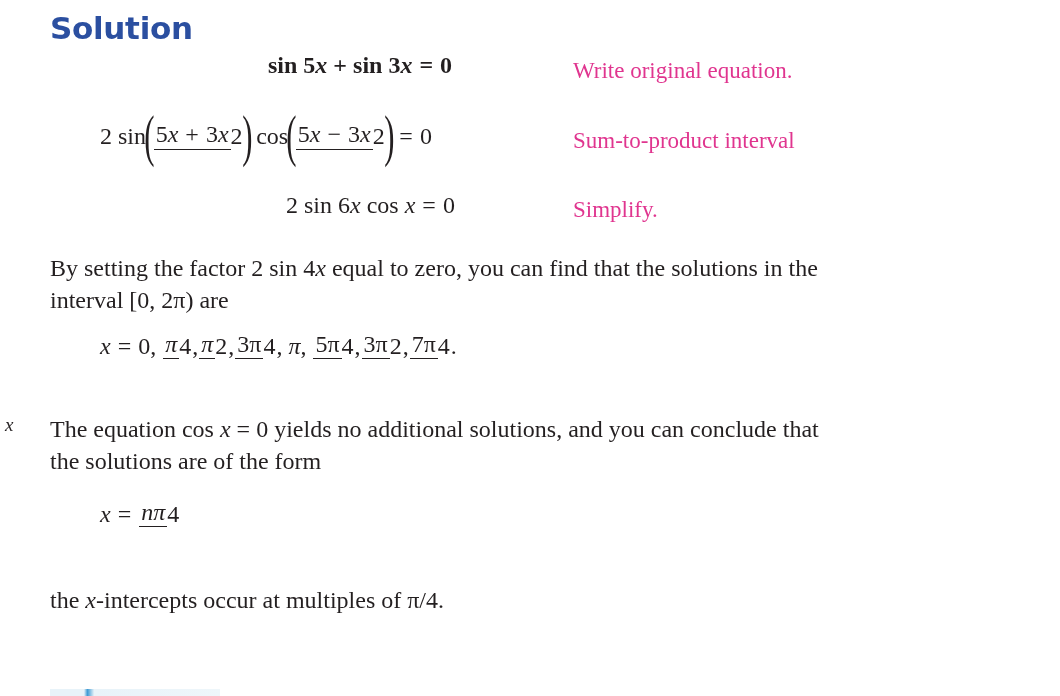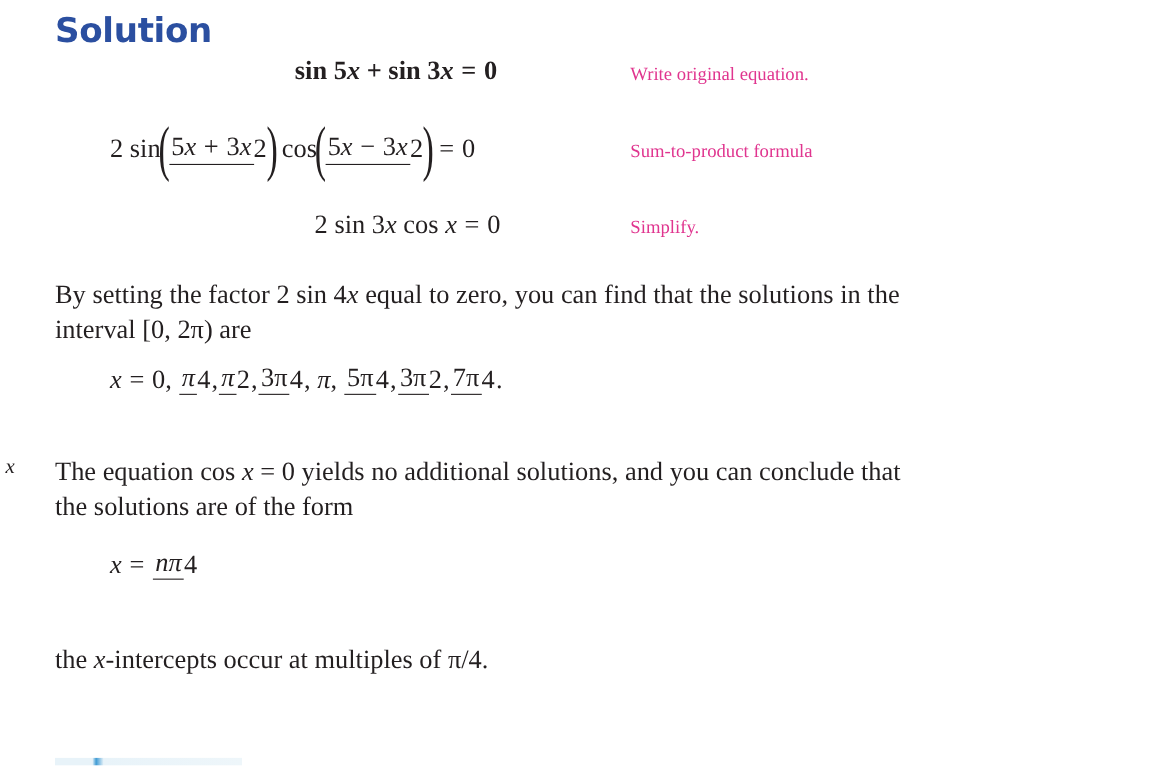--- a/index.html
+++ b/index.html
@@ -8,21 +8,21 @@
     position:relative; color:#231f20;
     font-family:"Liberation Serif", "DejaVu Serif", serif;
   }
   .abs { position:absolute; white-space:nowrap; }
   .title {
     left:50px; top:10px; font-family:"DejaVu Sans", "Liberation Sans", sans-serif;
     font-weight:bold; font-size:31px; color:#2b4fa0; letter-spacing:-0.3px;
   }
   .math { font-size:24px; line-height:1; }
   .i { font-style:italic; }
-  .note { font-size:17px; color:#e0358f; }
+  .note { font-size:23px; color:#e0358f; }
   .para { font-size:24px; line-height:32px; left:50px; }
   .frac { display:inline-flex; flex-direction:row; align-items:center; vertical-align:middle; margin:0 1px; }
   .frac .num { display:block; padding:0 2px 1px; border-bottom:1.3px solid #231f20; line-height:1.05; }
   .frac .den { display:block; padding-top:1px; line-height:1.05; }
   .paren { display:inline-block; font-size:56px; font-weight:100; transform:scaleX(0.55); vertical-align:middle; line-height:1; margin:0 -6px; color:#231f20; }
   .op { margin:0 7px; }
   .margin-x { left:5px; top:414px; font-size:19px; font-style:italic; color:#231f20; }
   .bottom-bar { left:50px; top:689px; width:170px; height:7px; background:linear-gradient(90deg,#e8f3f9 0%, #e8f3f9 20%, #3f9bd4 22%, #e8f3f9 26%, #eef6fa 100%); }
 </style>
 </head>
@@ -46,24 +46,24 @@
   <span style="margin-left:6px;">cos</span>
   <span class="paren">(</span>
   <span class="frac">
     <span class="num"><span>5</span><span class="i">x</span><span class="op">−</span><span>3</span><span class="i">x</span></span>
     <span class="den">2</span>
   </span>
   <span class="paren">)</span>
   <span class="op">=</span>
     <span>0</span>
 </div>
-<div class="abs note" style="left:573px; top:128px;">Sum-to-product formula</div>
+<div class="abs note" style="left:573px; top:128px;">Sum-to-product interval</div>
 
 <div class="abs math" style="left:286px; top:193px;">
-  <span>2 sin 3</span><span class="i">x</span><span style="white-space:pre"> cos </span><span class="i">x</span><span class="op">=</span><span>0</span>
+  <span>2 sin 6</span><span class="i">x</span><span style="white-space:pre"> cos </span><span class="i">x</span><span class="op">=</span><span>0</span>
 </div>
 <div class="abs note" style="left:573px; top:197px;">Simplify.</div>
 
 <div class="abs para" style="top:252px;">
   <div><span>By setting the factor 2 sin 4</span><span class="i">x</span><span> equal to zero, you can find that the solutions in the</span></div>
   <div>interval [0, 2π) are</div>
 </div>
 
 <div class="abs math" style="left:100px; top:332px; display:flex; align-items:center;">
   <span class="i">x</span>

